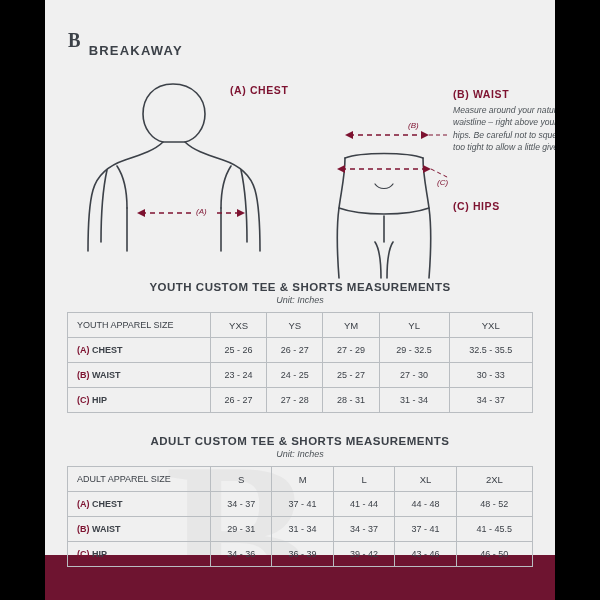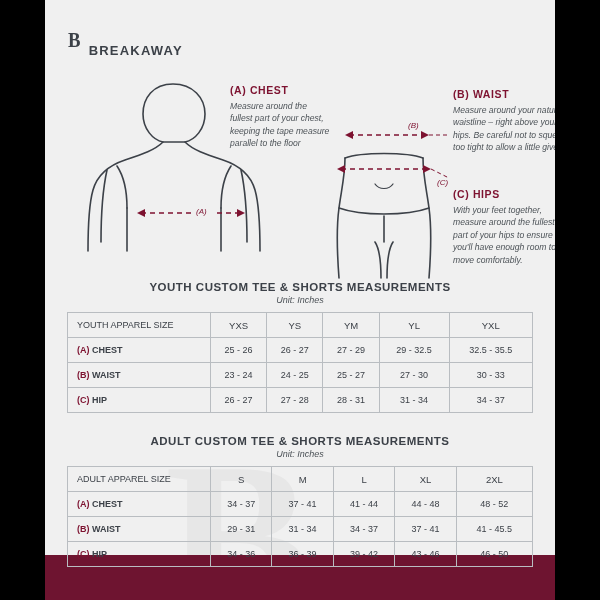--- a/index.html
+++ b/index.html
@@ -101,21 +101,21 @@
     margin-bottom: 4px;
   }
   .callout-body {
     font-size: 8.6px;
     line-height: 1.45;
     font-style: italic;
     color: #4d5358;
   }
   .c-chest { left: 185px; top: 18px; width: 100px; }
   .c-waist { left: 408px; top: 22px; }
-  .c-hips  { left: 408px; top: 122px; }
+  .c-hips  { left: 408px; top: 134px; }
 
   .dim-label {
     position: absolute;
     font-size: 8px;
     font-style: italic;
     color: #7d1230;
     background: #f0f0f0;
     padding: 0 3px;
   }
 
@@ -251,31 +251,29 @@
         <polygon points="386,103 378,99 378,107" fill="#7d1230"></polygon>
         <line x1="386" y1="103" x2="404" y2="112" stroke="#7d1230" stroke-width="1" stroke-dasharray="4,3"></line>
       </svg>
 
       <div class="dim-label" style="left:148px; top:141px;">(A)</div>
       <div class="dim-label" style="left:360px; top:55px;">(B)</div>
       <div class="dim-label" style="left:389px; top:112px;">(C)</div>
 
       <div class="callout c-chest">
         <div class="callout-title">(A) CHEST</div>
-        <div class="callout-body">Measure around the fullest part of your chest, keeping the tape measure parallel to the floor</div>
       </div>
 
       <div class="callout c-waist">
         <div class="callout-title">(B) WAIST</div>
         <div class="callout-body">Measure around your natural waistline – right above your hips. Be careful not to squeeze too tight to allow a little give.</div>
       </div>
 
       <div class="callout c-hips">
         <div class="callout-title">(C) HIPS</div>
-        <div class="callout-body">With your feet together, measure around the fullest part of your hips to ensure you'll have enough room to move comfortably.</div>
       </div>
     </div>
 
     <div class="table-block">
       <div class="table-title">YOUTH CUSTOM TEE &amp; SHORTS MEASUREMENTS</div>
       <div class="table-sub">Unit: Inches</div>
       <table>
         <thead>
           <tr>
             <th class="rowhead">YOUTH APPAREL SIZE</th>

